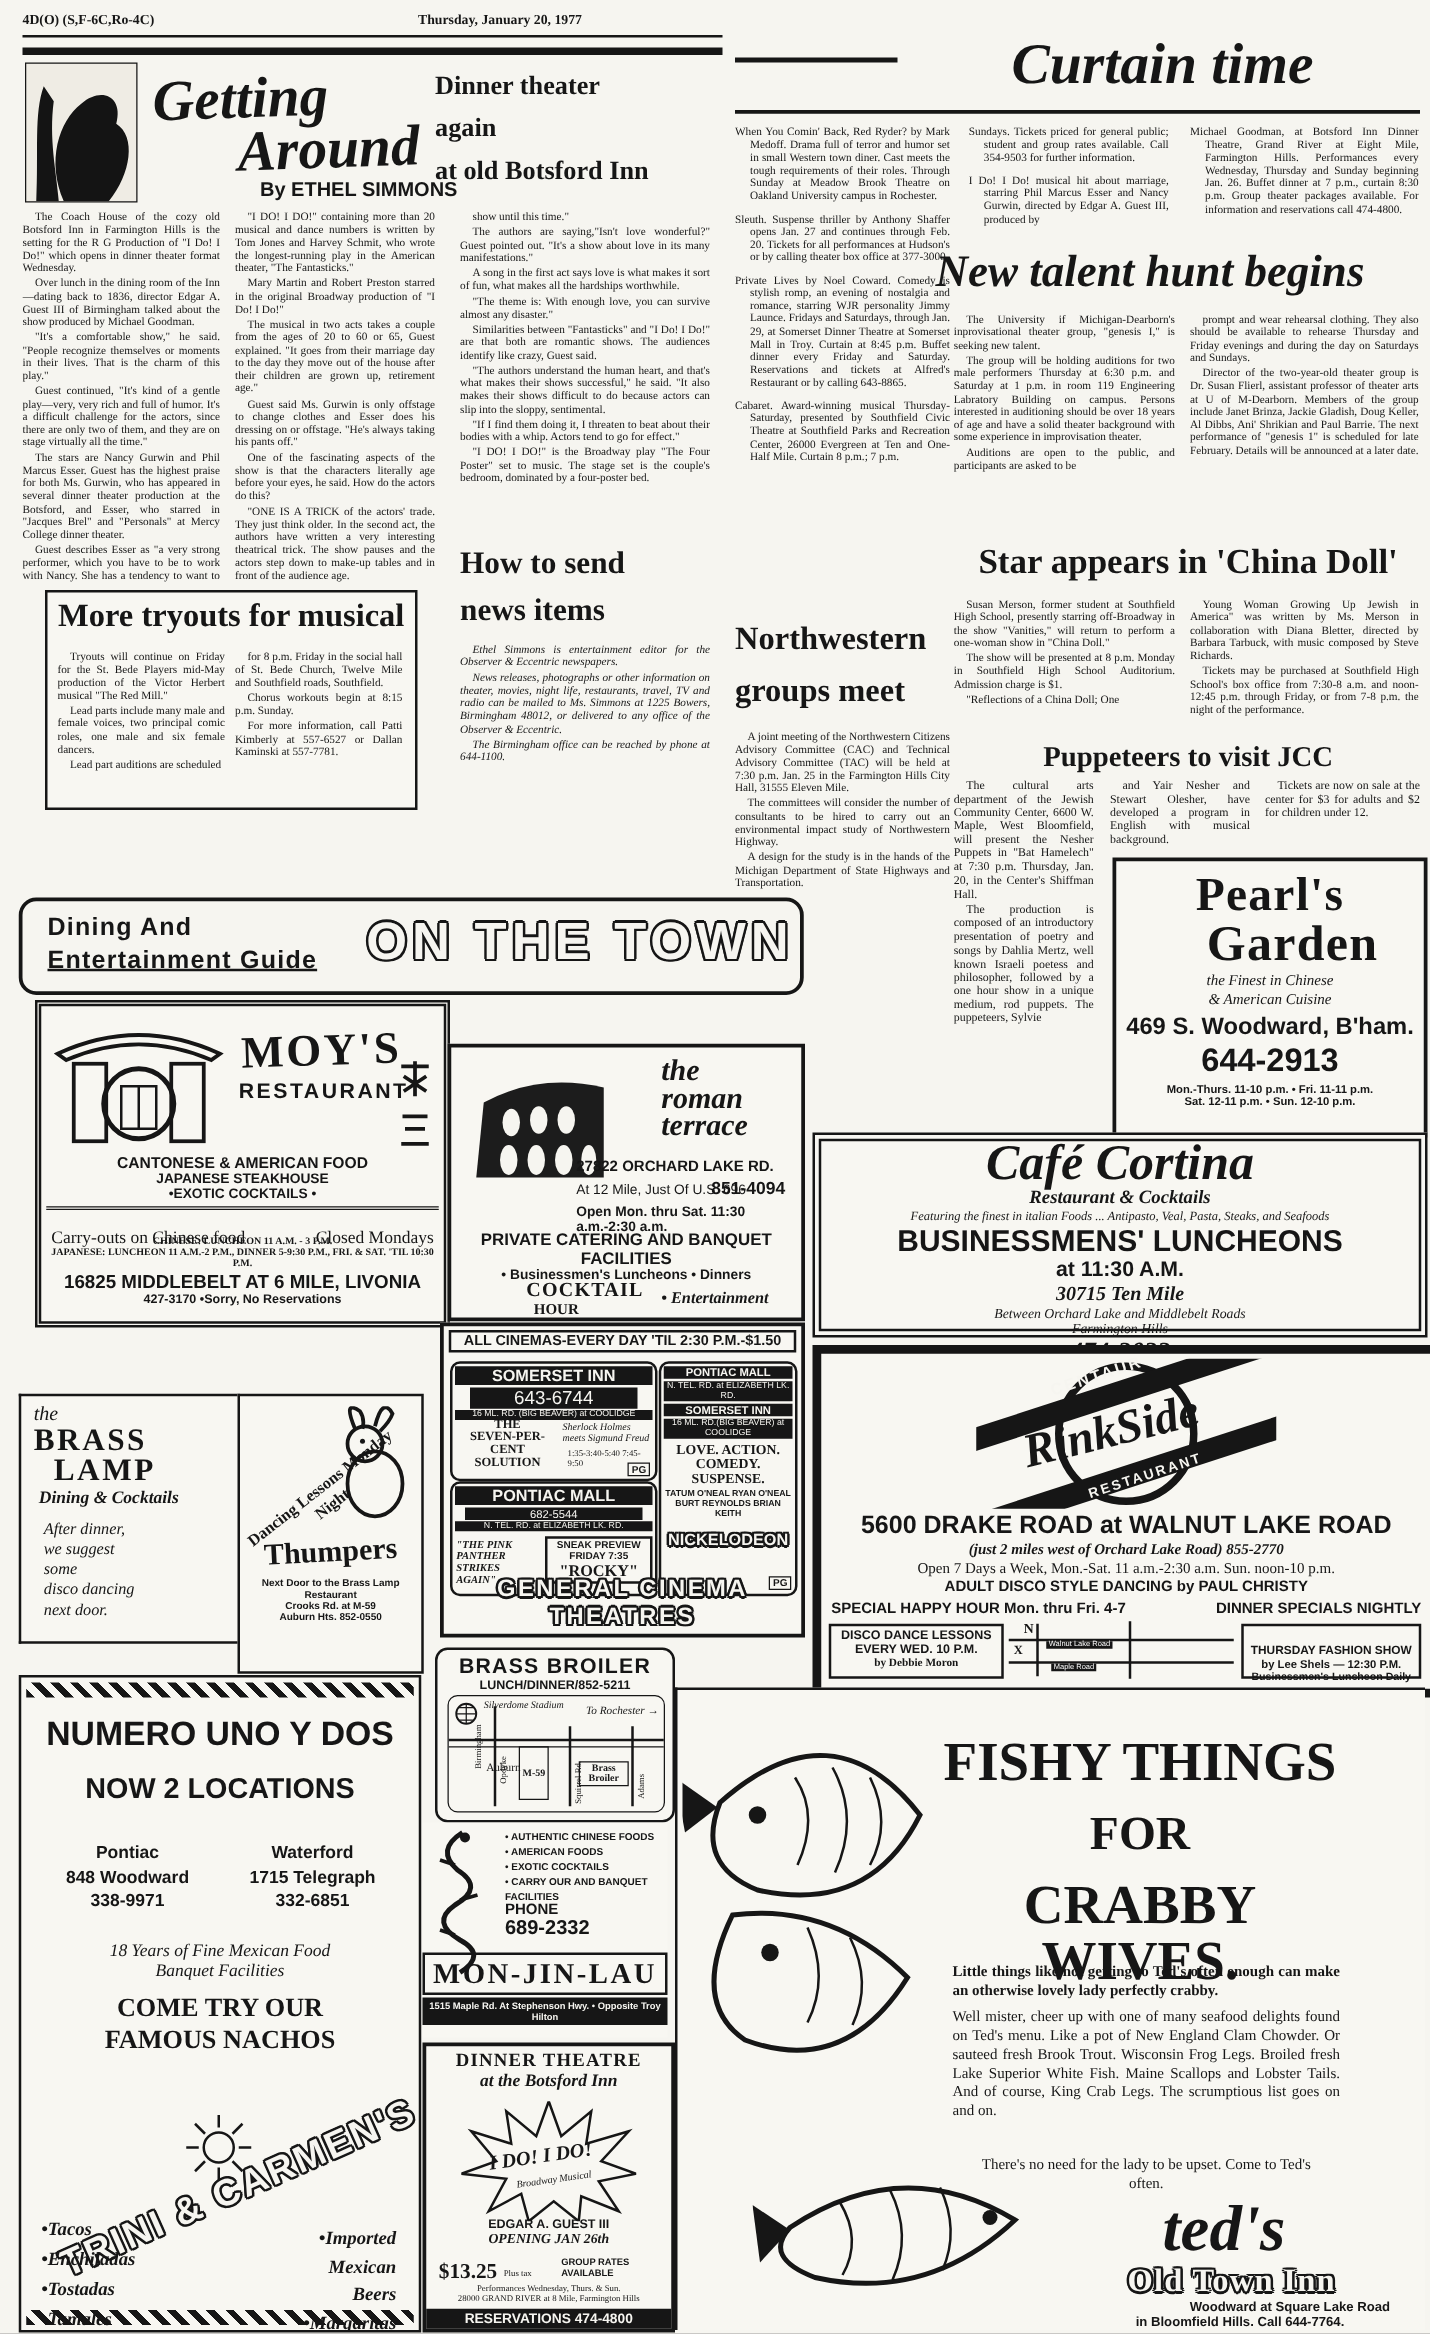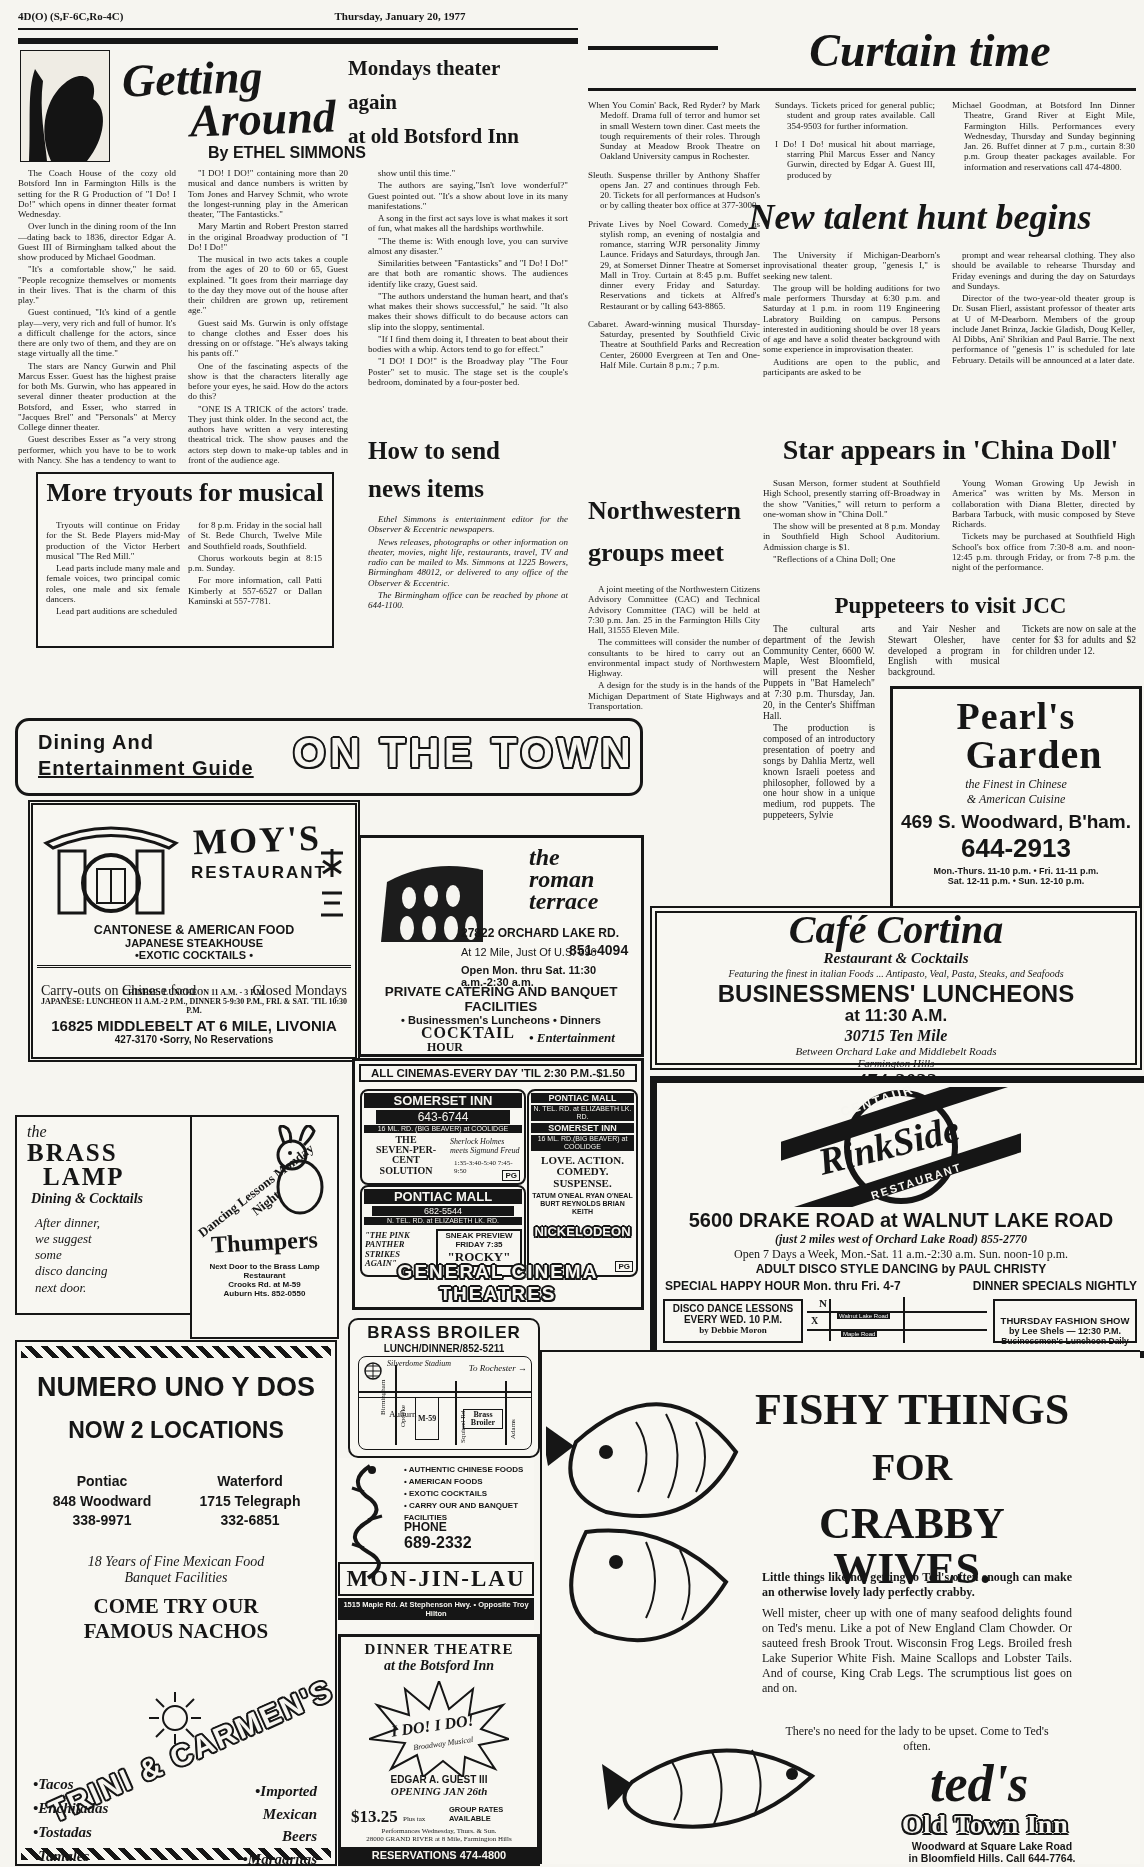--- a/index.html
+++ b/index.html
@@ -36,21 +36,21 @@
   <div class="abs" style="left:18px;top:38px;width:560px;height:120px;border-top:6px solid #161616;">
     <div class="abs" style="left:2px;top:6px;width:88px;height:110px;border:1px solid #161616;background:#efece4;">
       <svg width="88" height="110" viewBox="0 0 88 110">
         <path d="M30 110 C16 78 26 46 44 32 C60 18 78 26 72 48 C88 58 84 88 66 110 Z" fill="#141414"></path>
         <path d="M8 110 C10 70 6 40 14 18 L22 30 C18 60 24 86 26 110 Z" fill="#141414"></path>
       </svg>
     </div>
     <div class="abs script" style="left:104px;top:8px;font-size:46px;transform:rotate(-2deg);">Getting</div>
     <div class="abs script" style="left:172px;top:48px;font-size:46px;transform:rotate(-2deg);">Around</div>
     <div class="abs b sans" style="left:190px;top:100px;font-size:16px;">By ETHEL SIMMONS</div>
-    <div class="abs hl" style="left:330px;top:14px;font-size:21px;">Mondays theater</div>
+    <div class="abs hl" style="left:330px;top:14px;font-size:21px;">Dinner theater</div>
     <div class="abs hl" style="left:330px;top:48px;font-size:21px;">again</div>
     <div class="abs hl" style="left:330px;top:82px;font-size:21px;">at old Botsford Inn</div>
   </div>
 
   <div class="abs col np" style="left:18px;top:168px;width:158px;height:298px;">
       <div class="para">The Coach House of the cozy old Botsford Inn in Farmington Hills is the setting for the R G Production of "I Do! I Do!" which opens in dinner theater format Wednesday.</div>
       <div class="para">Over lunch in the dining room of the Inn—dating back to 1836, director Edgar A. Guest III of Birmingham talked about the show produced by Michael Goodman.</div>
       <div class="para">"It's a comfortable show," he said. "People recognize themselves or moments in their lives. That is the charm of this play."</div>
       <div class="para">Guest continued, "It's kind of a gentle play—very, very rich and full of humor. It's a difficult challenge for the actors, since there are only two of them, and they are on stage virtually all the time."</div>
       <div class="para">The stars are Nancy Gurwin and Phil Marcus Esser. Guest has the highest praise for both Ms. Gurwin, who has appeared in several dinner theater production at the Botsford, and Esser, who starred in "Jacques Brel" and "Personals" at Mercy College dinner theater.</div>
@@ -239,21 +239,21 @@
     <div class="b i" style="font-size:16px;margin-top:1px;">30715 Ten Mile</div>
     <div class="i" style="font-size:11px;">Between Orchard Lake and Middlebelt Roads</div>
     <div class="i" style="font-size:11px;">Farmington Hills</div>
     <div class="b i" style="font-size:21px;">474-3033</div>
   </div>
 
   <div class="abs" style="left:352px;top:1058px;width:286px;height:246px;border:3px solid #161616;background:#f8f7f2;">
     <div class="ctr b sans" style="margin:3px 4px 0;border:2px solid #161616;font-size:11.5px;padding:1px 0;">ALL CINEMAS-EVERY DAY 'TIL 2:30 P.M.-$1.50</div>
     <div class="abs" style="left:5px;top:28px;width:162px;height:92px;border:2px solid #161616;border-radius:8px;">
       <div class="bar ctr sans" style="font-size:13px;font-weight:bold;margin:2px;">SOMERSET INN</div>
-      <div class="bar ctr sans" style="font-size:12px;margin:0 14px;">643-6744</div>
+      <div class="bar ctr sans" style="font-size:15px;margin:0 14px;">643-6744</div>
       <div class="bar ctr sans tiny" style="margin:1px 2px;">16 ML. RD. (BIG BEAVER) at COOLIDGE</div>
       <div class="abs hl" style="left:4px;top:44px;font-size:10px;text-align:center;width:80px;">
         <div>THE</div>
         <div>SEVEN-PER-CENT</div>
         <div>SOLUTION</div>
       </div>
       <div class="abs i" style="left:88px;top:46px;width:70px;font-size:8px;">Sherlock Holmes meets Sigmund Freud</div>
       <div class="abs tiny" style="left:92px;top:68px;width:60px;">1:35-3:40-5:40 7:45-9:50</div>
       <div class="abs b sans" style="right:4px;bottom:2px;border:1px solid #161616;font-size:8px;padding:0 2px;">PG</div>
     </div>
@@ -474,21 +474,21 @@
       <path d="M100 160 Q118 200 100 236 M134 168 Q152 204 136 238" fill="none" stroke="#161616" stroke-width="2"></path>
     </svg>
     <div class="abs hl ctr" style="left:200px;top:96px;width:340px;font-size:38px;">FOR</div>
     <div class="abs hl ctr" style="left:200px;top:36px;width:340px;font-size:44px;">FISHY THINGS</div>
     <div class="abs hl ctr" style="left:200px;top:150px;width:340px;font-size:44px;">CRABBY WIVES.</div>
     <div class="abs b" style="left:220px;top:218px;width:310px;font-size:12px;text-align:justify;">Little things like not getting to Ted's often enough can make an otherwise lovely lady perfectly crabby.</div>
     <div class="abs" style="left:220px;top:254px;width:310px;font-size:12px;text-align:justify;">Well mister, cheer up with one of many seafood delights found on Ted's menu. Like a pot of New England Clam Chowder. Or sauteed fresh Brook Trout. Wisconsin Frog Legs. Broiled fresh Lake Superior White Fish. Maine Scallops and Lobster Tails. And of course, King Crab Legs. The scrumptious list goes on and on.</div>
     <div class="abs" style="left:230px;top:372px;width:290px;font-size:12px;text-align:center;">There's no need for the lady to be upset. Come to Ted's often.</div>
     <div class="abs script" style="left:388px;top:402px;font-size:52px;">ted's</div>
     <div class="abs b out" style="left:360px;top:458px;font-size:26px;letter-spacing:1px;">Old Town Inn</div>
-    <div class="abs b sans" style="left:330px;top:488px;font-size:10.5px;width:240px;text-align:center;">Woodward at Square Lake Road</div>
+    <div class="abs b sans" style="left:330px;top:488px;font-size:10.5px;width:240px;text-align:right;">Woodward at Square Lake Road</div>
     <div class="abs b sans" style="left:330px;top:500px;font-size:10.5px;width:240px;text-align:center;">in Bloomfield Hills. Call 644-7764.</div>
     <svg class="abs" style="left:60px;top:360px;" width="240" height="150" viewBox="0 0 240 150">
       <path d="M30 70 Q120 10 210 64 Q140 130 50 110 Q8 94 30 70 Z" fill="none" stroke="#161616" stroke-width="4"></path>
       <circle cx="190" cy="62" r="6" fill="#161616"></circle>
       <path d="M70 50 Q88 80 72 108 M110 40 Q128 76 112 112 M150 38 Q166 72 152 104" fill="none" stroke="#161616" stroke-width="2"></path>
       <path d="M30 72 L0 52 L6 98 Z" fill="#161616"></path>
     </svg>
   </div>
 
 </div>

